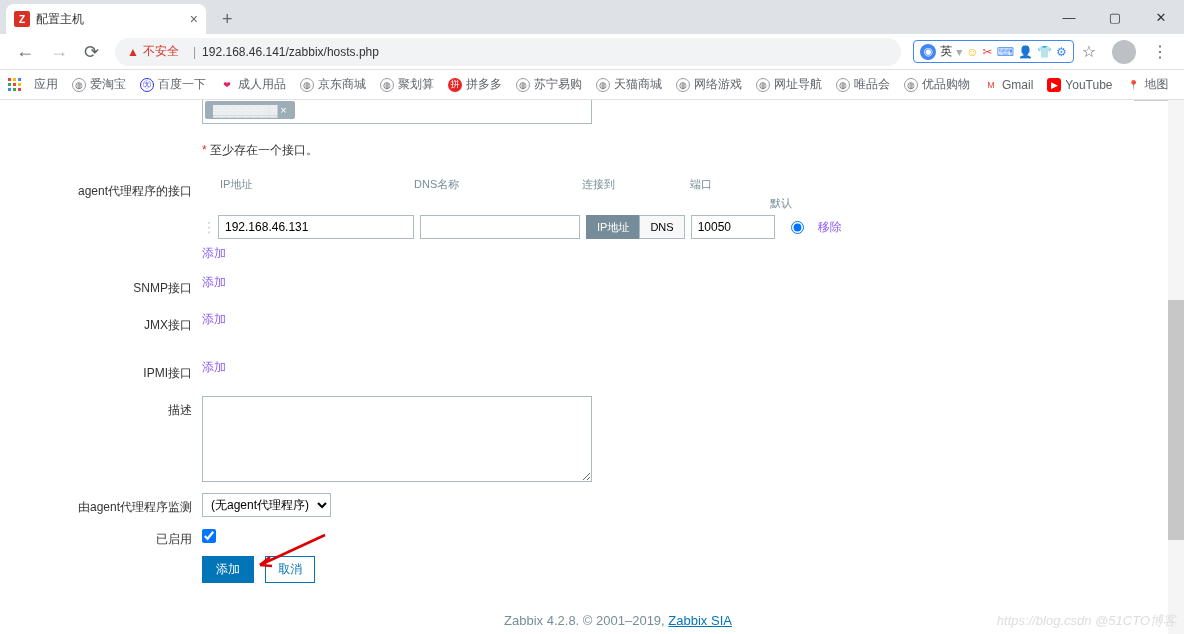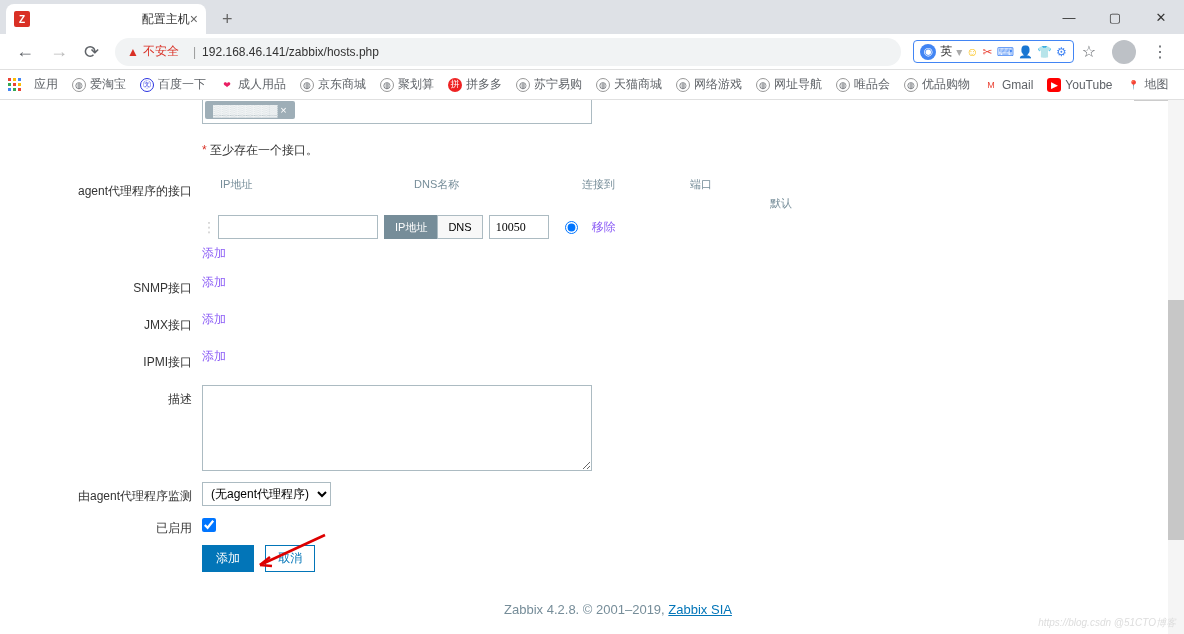--- a/index.html
+++ b/index.html
@@ -2,21 +2,21 @@
 <html><head>
   <meta charset="utf-8">
   <style>
     * { box-sizing: border-box; margin: 0; padding: 0; }
     body { font-family: Arial, "Microsoft YaHei", sans-serif; font-size: 12px; color: #333; background: #fff; width: 1184px; }
     
     
     .browser-top { background: #dee1e6; height: 34px; display: flex; align-items: flex-end; }
     .tab { background: #fff; height: 30px; width: 200px; margin-left: 6px; border-radius: 8px 8px 0 0; display: flex; align-items: center; padding: 0 8px; }
     .tab-icon { width: 16px; height: 16px; background: #d93025; color: #fff; font-weight: bold; font-size: 10px; display: flex; align-items: center; justify-content: center; border-radius: 2px; margin-right: 6px; }
-    .tab-title { flex: 1; font-size: 12px; text-align: right; }
+    .tab-title { flex: 1; font-size: 12px; }
     .tab-close { color: #666; font-size: 14px; cursor: pointer; }
     .tab-add { margin-left: 8px; color: #666; font-size: 18px; padding: 4px 8px; }
     .window-controls { margin-left: auto; display: flex; height: 34px; }
     .win-btn { width: 46px; display: flex; align-items: center; justify-content: center; color: #333; font-size: 13px; }
     
     .browser-bar { background: #fff; height: 36px; display: flex; align-items: center; padding: 0 8px; border-bottom: 1px solid #e0e0e0; }
     .nav-btn { color: #5f6368; font-size: 18px; padding: 4px 8px; cursor: pointer; }
     .address-bar { flex: 1; height: 28px; background: #f1f3f4; border-radius: 14px; display: flex; align-items: center; padding: 0 12px; margin: 0 8px; overflow: hidden; }
     .insecure { color: #d93025; font-size: 12px; margin-right: 4px; }
     .insecure-text { color: #d93025; margin-right: 8px; }
@@ -64,21 +64,21 @@
     .iface-header .h2 { width: 168px; }
     .iface-header .h3 { width: 108px; }
     .iface-header .h4 { width: 80px; }
     .iface-header .h5 { width: 60px; margin-top: 19px; }
     
     .iface-row { display: flex; align-items: center; gap: 6px; margin-bottom: 6px; }
     .drag-handle { width: 10px; color: #ccc; cursor: move; font-size: 14px; }
     .text-input { height: 24px; border: 1px solid #acbbc2; padding: 0 6px; font-size: 12px; }
     .ip-input { width: 196px; }
     .dns-input { width: 160px; }
-    .port-input { width: 60px; font-family: Liberation Serif, serif; }
+    .port-input { width: 84px; }
     .btn-group { display: flex; }
     .btn-group button { height: 24px; border: 1px solid #acbbc2; padding: 0 10px; font-size: 11px; background: #f8f8f8; cursor: pointer; }
     .btn-group button.active { background: #768d99; color: #fff; border-color: #768d99; }
     .btn-group button:first-child { border-right: none; }
     .radio-default { margin-left: 10px; }
     .link { color: #8b5cf6; cursor: pointer; font-size: 12px; }
     
     textarea { width: 390px; height: 86px; border: 1px solid #acbbc2; resize: both; padding: 4px; font-size: 12px; }
     
     select { height: 24px; border: 1px solid #acbbc2; padding: 0 4px; font-size: 12px; background: #fff; }
@@ -86,21 +86,21 @@
     input[type="checkbox"] { width: 14px; height: 14px; margin-top: 4px; }
     
     .btn-primary { background: #0275b8; color: #fff; border: none; padding: 5px 14px; font-size: 12px; cursor: pointer; }
     .btn-secondary { background: #fff; color: #0275b8; border: 1px solid #0275b8; padding: 4px 12px; font-size: 12px; cursor: pointer; margin-left: 8px; }
     
     .arrow-annotation { position: absolute; left: 250px; top: 430px; width: 80px; height: 40px; pointer-events: none; }
     
     .footer { text-align: center; color: #768d99; font-size: 13px; margin-top: 30px; }
     .footer a { color: #0275b8; }
     
-    .watermark { position: absolute; right: 8px; bottom: 4px; color: #ddd; font-size: 10px; font-style: italic; }
+    .watermark { position: absolute; right: 8px; bottom: 4px; color: #ddd; font-size: 13px; font-style: italic; }
   </style>
 </head>
 <body>
 
 <div class="browser-top">
   <div class="tab">
     <div class="tab-icon">Z</div>
     <span class="tab-title">配置主机</span>
     <span class="tab-close">×</span>
   </div>
@@ -238,20 +238,21 @@
       <div class="field-col">
         <div class="iface-header">
           <div class="h1">IP地址</div>
           <div class="h2">DNS名称</div>
           <div class="h3">连接到</div>
           <div class="h4">端口</div>
           <div class="h5">默认</div>
         </div>
         <div class="iface-row">
           <span class="drag-handle">⋮⋮</span>
+          <input class="text-input ip-input" value="192.168.46.131" style="">
           <input class="text-input dns-input" value="" style="">
           <div class="btn-group">
             <button class="active">IP地址</button>
             <button>DNS</button>
           </div>
           <input class="text-input port-input" value="10050" style="">
           <input type="radio" checked="" class="radio-default" style="">
           <span class="link" style="margin-left:8px">移除</span>
         </div>
         <div><span class="link">添加</span></div>
@@ -261,21 +262,21 @@
     <div class="form-row" style="margin-top:12px">
       <div class="label-col">SNMP接口</div>
       <div class="field-col"><span class="link">添加</span></div>
     </div>
 
     <div class="form-row" style="margin-top:14px">
       <div class="label-col">JMX接口</div>
       <div class="field-col"><span class="link">添加</span></div>
     </div>
 
-    <div class="form-row" style="margin-top:14px">
+    <div class="form-row" style="margin-top:25px">
       <div class="label-col">IPMI接口</div>
       <div class="field-col"><span class="link">添加</span></div>
     </div>
 
     <div class="form-row" style="margin-top:14px">
       <div class="label-col">描述</div>
       <div class="field-col"><textarea style=""></textarea></div>
     </div>
 
     <div class="form-row">

